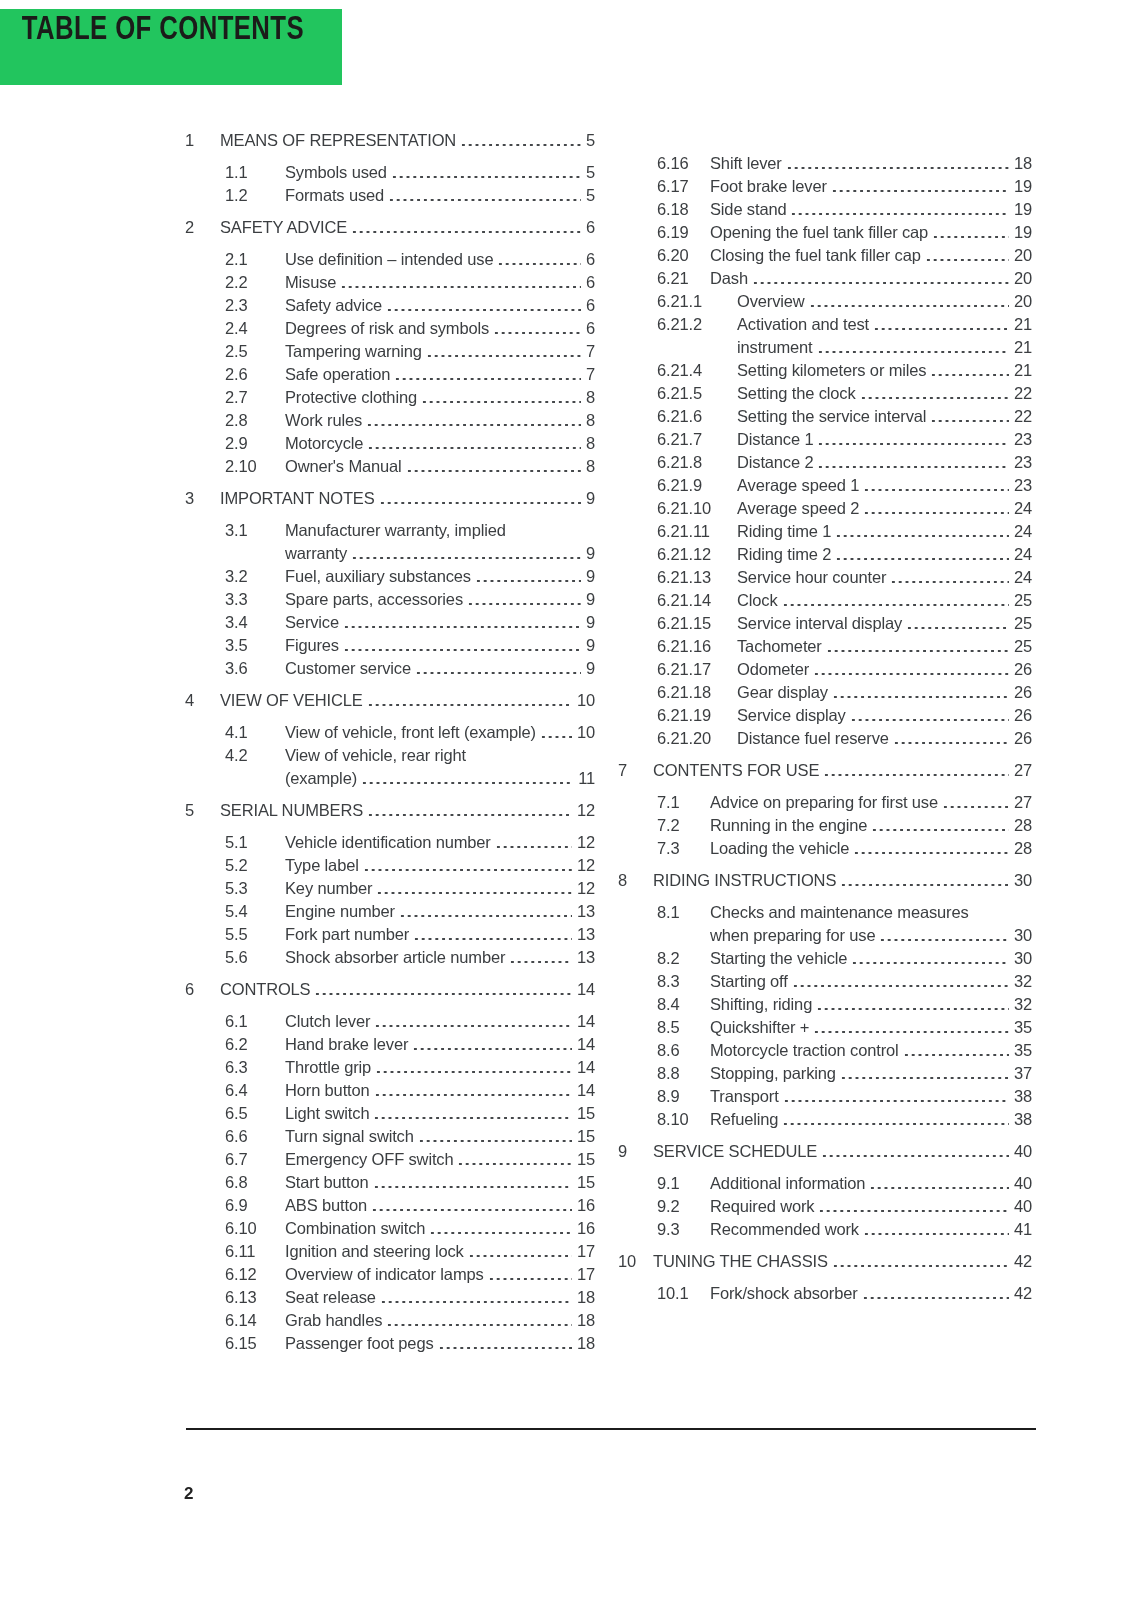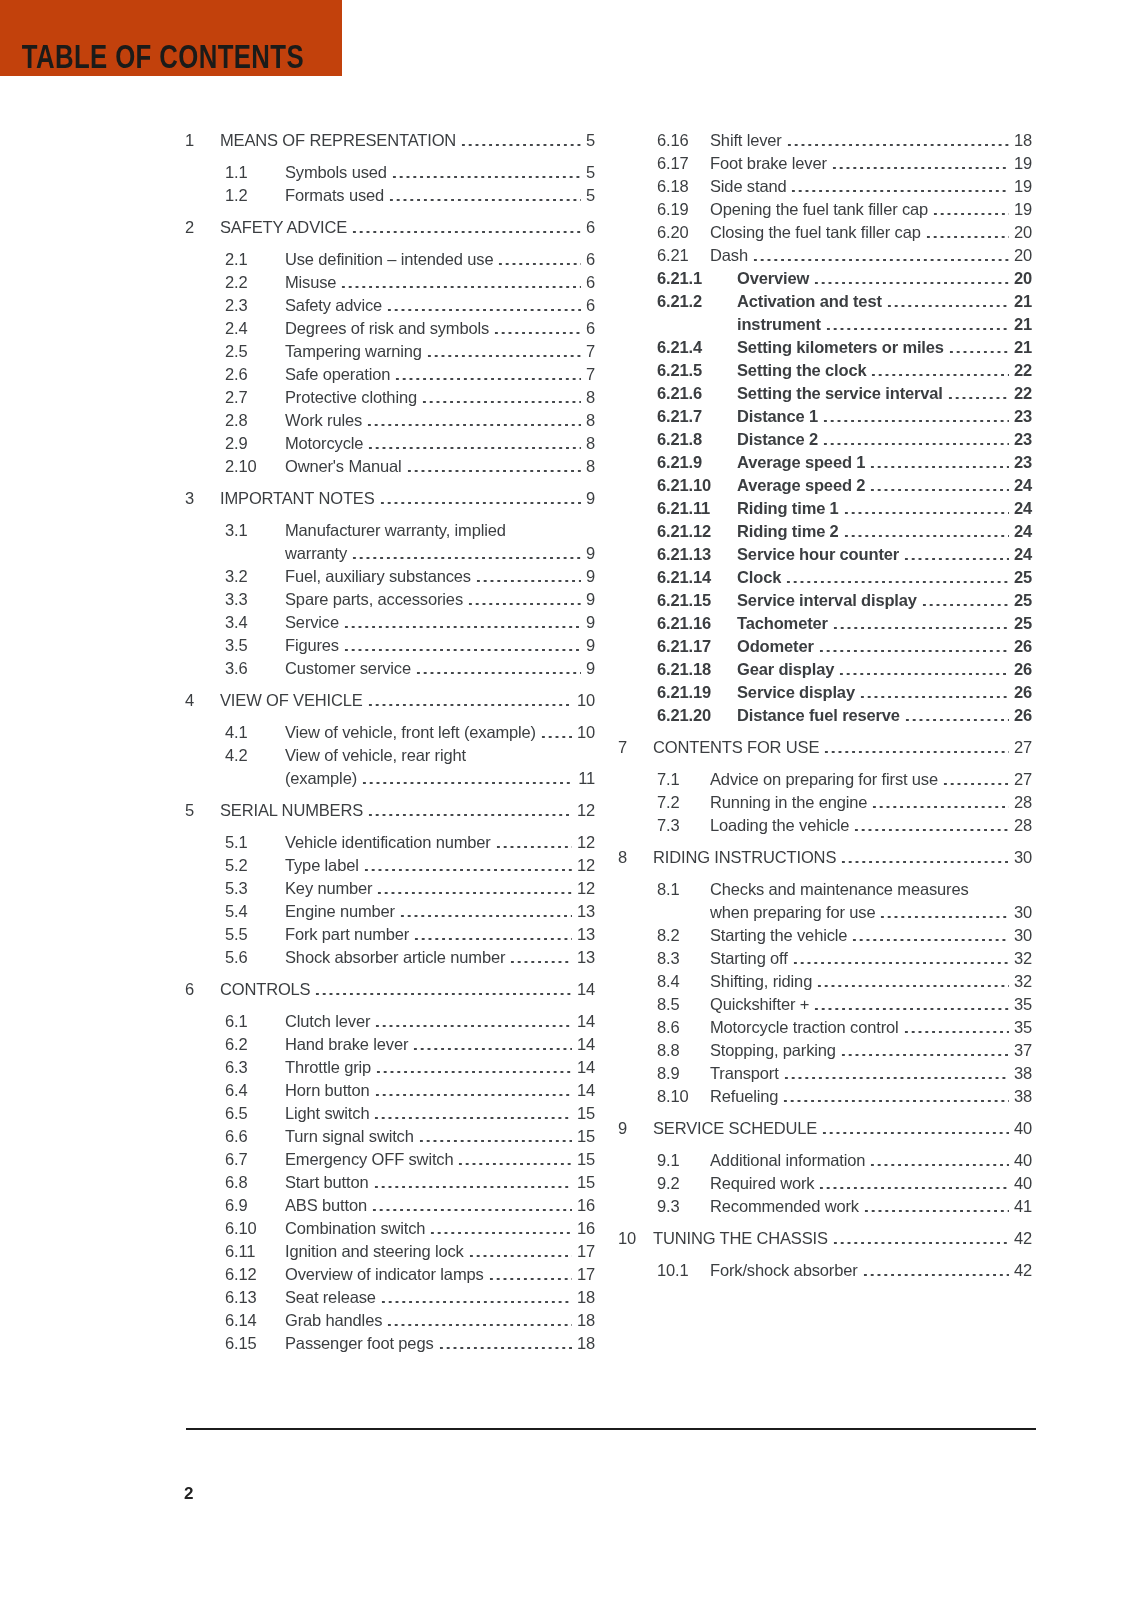--- a/index.html
+++ b/index.html
@@ -7,66 +7,66 @@
     width: 1130px; height: 1600px;
     background: #ffffff;
     font-family: "Liberation Sans", "DejaVu Sans", sans-serif;
     color: #3b3e41;
     position: relative;
     overflow: hidden;
   }
 
   
   .header-box {
-    position: absolute; left: 0; top: 0;
+    position: absolute; left: 0; top: 9px;
     width: 342px; height: 76px;
-    background: #c2410c;
-    display: flex; align-items: flex-end;
+    background: #22c55e;
+    display: flex; align-items: flex-start;
   }
   .header-title {
     font-weight: bold;
     font-size: 33px;
     color: #1b1b19;
     padding-left: 28px;
     white-space: nowrap;
     transform: scaleX(0.78);
     transform-origin: left center;
     letter-spacing: 0.5px;
   }
 
   
   .columns {
     position: absolute; left: 185px; top: 129px;
     width: 847px;
     display: flex;
   }
   .col { display: flex; flex-direction: column; }
   .col-left  { width: 410px; margin-right: 23px; }
-  .col-right { width: 414px; }
+  .col-right { width: 414px; margin-top: 23px; }
 
   .row {
     display: flex;
     align-items: baseline;
     font-size: 16.5px;
     line-height: 23px;
     letter-spacing: -0.15px;
   }
   .row .num   { flex: 0 0 auto; }
   .row .title { flex: 0 1 auto; white-space: nowrap; }
   .row .page  { flex: 0 0 auto; }
 
   .lvl1 { margin-top: 9px; margin-bottom: 9px; }
   .col > .row:first-child { margin-top: 0; }
   .lvl1 .num { width: 35px; }
 
   .col-left  .lvl2 { margin-left: 40px; }
   .col-left  .lvl2 .num { width: 60px; }
   .col-right .lvl2 { margin-left: 39px; }
   .col-right .lvl2 .num { width: 53px; }
-  .col-right .lvl3 { margin-left: 39px; font-weight: bold; }
+  .col-right .lvl3 { margin-left: 39px; }
   .col-right .lvl3 .num { width: 80px; }
 
   .leader {
     flex: 1 1 auto;
     min-width: 10px;
     align-self: flex-end;
     height: 6px;
     margin: 0 5px 4px 4px;
     background-image: radial-gradient(circle, #45484b 1.15px, transparent 1.5px);
     background-size: 6.8px 6px;

